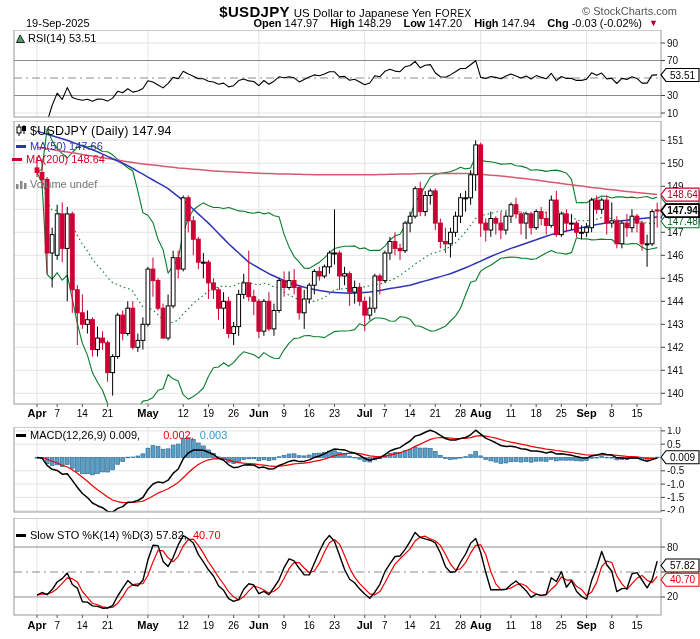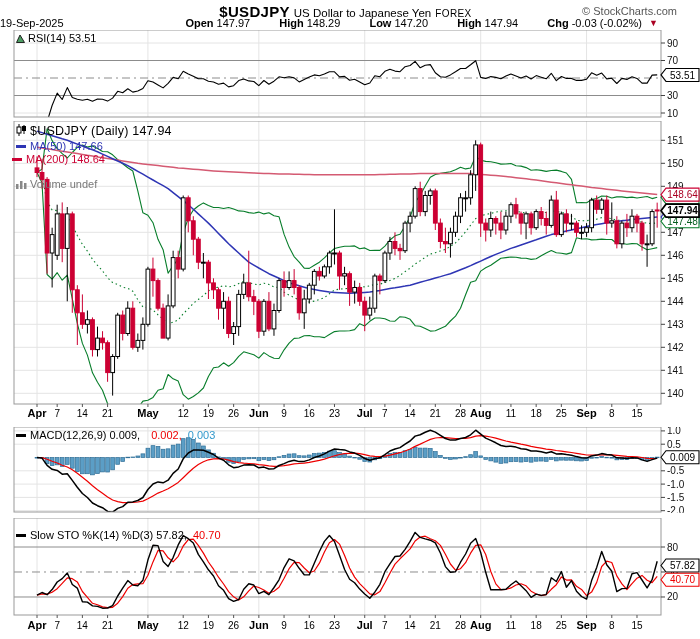--- a/index.html
+++ b/index.html
@@ -6,24 +6,24 @@
   .chart{position:relative;width:700px;height:639px;background:#fff;overflow:hidden;
          font-family:"Liberation Sans",sans-serif;color:#000;}
   .panel{position:absolute;left:0;}
   svg{display:block;}
   
   .hdr-row1{position:absolute;top:3px;left:14px;right:23px;height:16px;white-space:nowrap;text-align:center;}
   .sym{font-size:15px;font-weight:bold;letter-spacing:.3px;}
   .nm{font-size:11.5px;margin-left:4px;}
   .ex{font-size:10px;margin-left:4px;letter-spacing:.4px;}
   .credit{position:absolute;right:0;top:2px;font-size:11px;color:#555;}
-  .hdr-row2{position:absolute;top:17px;left:0;right:42px;height:14px;font-size:11px;white-space:nowrap;}
+  .hdr-row2{position:absolute;top:17px;left:26px;right:42px;height:14px;font-size:11px;white-space:nowrap;}
   .qdate{position:absolute;left:0;top:0;}
   .quote{position:absolute;right:0;top:0;}
-  .quote b{margin-left:26px;}
+  .quote b{margin-left:9px;}
   .quote .qv{margin-left:3px;}
   .tri{color:#aa0022;font-size:9px;margin-left:4px;position:relative;top:-1px;}
   
   .lg{position:absolute;white-space:nowrap;line-height:12px;}
   .lg .t{}
   .dash{display:inline-block;width:10px;height:3px;margin-right:4px;vertical-align:2px;}
   .lg-title{font-size:12.5px;letter-spacing:.2px;}
   .lg-sub{font-size:11px;}
   .icn{display:inline-block;vertical-align:-1px;margin-right:3px;}
 </style>
@@ -734,21 +734,21 @@
   <div class="lg lg-sub" style="left:16px;top:178px;color:#787878">
     <span class="icn"><svg width="11" height="9">
           <rect x="0" y="4" width="2.5" height="5" fill="#888"></rect>
           <rect x="4" y="1" width="2.5" height="8" fill="#888"></rect>
           <rect x="8" y="3" width="2.5" height="6" fill="#888"></rect>
         </svg></span><span class="t">Volume undef</span>
   </div>
 
   <div class="lg lg-sub" style="left:16px;top:429px">
     <span class="dash" style="background:#000"></span><span class="t">MACD(12,26,9) 0.009,</span>
-    <span class="t" style="color:#ee0000;margin-left:8px">0.002,</span>
+    <span class="t" style="color:#ee0000;margin-left:20px">0.002,</span>
     <span class="t" style="color:#3399cc;margin-left:3px">0.003</span>
   </div>
 
   <div class="lg lg-sub" style="left:16px;top:529px">
     <span class="dash" style="background:#000"></span><span class="t">Slow STO %K(14) %D(3) 57.82,</span>
     <span class="t" style="color:#ee0000;margin-left:3px">40.70</span>
   </div>
 
 </div>
 

